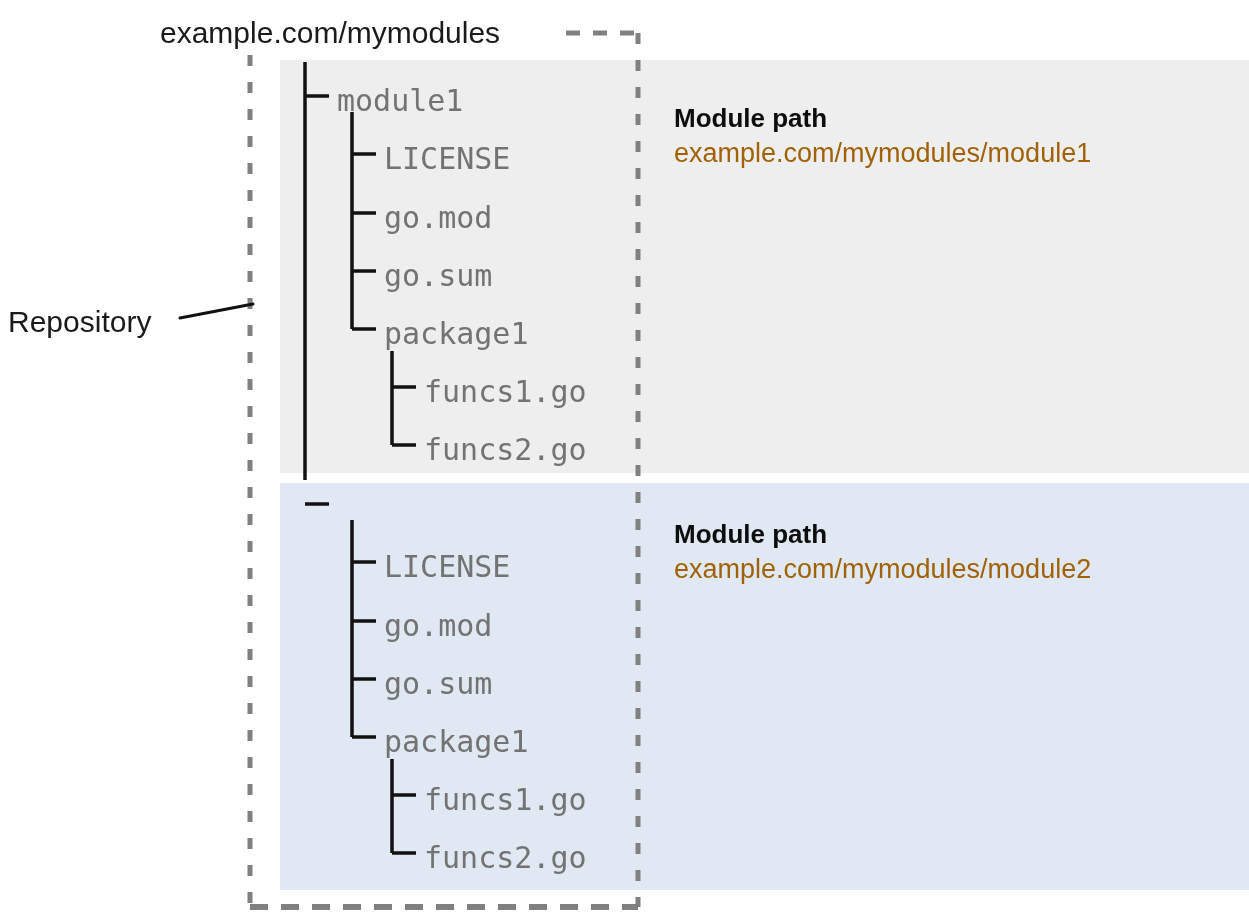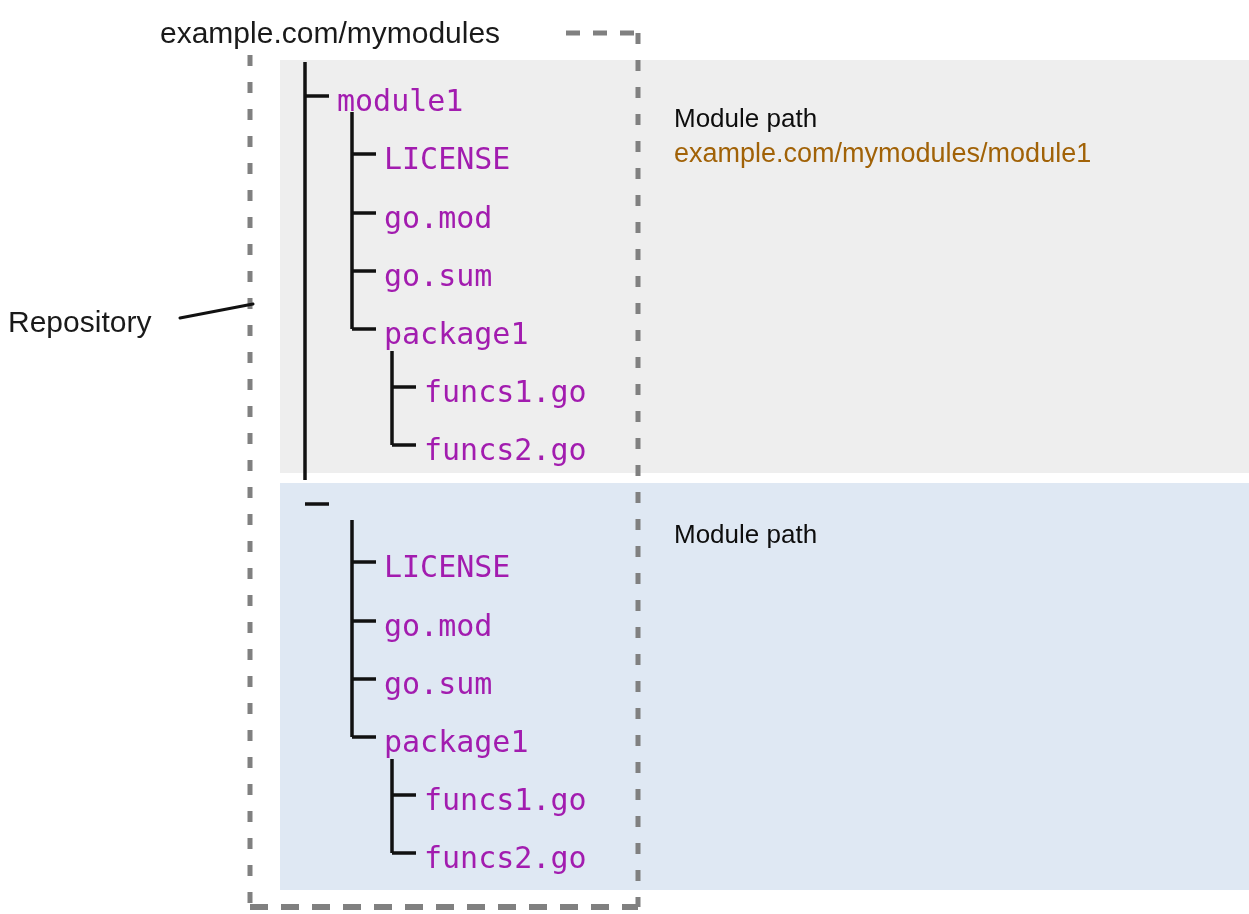--- a/index.html
+++ b/index.html
@@ -86,34 +86,34 @@
     height: 58px;
     line-height: 58px;
     white-space: nowrap;
     font-family: "DejaVu Sans Mono", "Liberation Mono", monospace;
     font-size: 30px;
     color: #111111;
   }
   .tree-label {
     font-family: "DejaVu Sans Mono", "Liberation Mono", monospace;
     font-size: 30px;
-    color: #a21caf;
+    color: #737373;
   }
 
   
   .callout {
     position: absolute;
     left: 674px;
     white-space: nowrap;
   }
   .callout .callout-title {
     display: block;
     font-size: 26px;
     line-height: 34px;
-    font-weight: normal;
+    font-weight: bold;
     color: #0d0d0d;
   }
   .callout .callout-path {
     display: block;
     font-size: 27px;
     line-height: 36px;
     font-weight: normal;
     color: #a16207;
   }
   #callout-module1 { top: 101px; }
@@ -181,15 +181,16 @@
       <div class="tree-row" style="left: 424px; top: 771px;"><span class="tree-label">funcs1.go</span></div>
       <div class="tree-row" style="left: 424px; top: 829px;"><span class="tree-label">funcs2.go</span></div>
     </div>
 
   <div class="callout" id="callout-module1">
     <span class="callout-title">Module path</span>
     <span class="callout-path">example.com/mymodules/module1</span>
   </div>
   <div class="callout" id="callout-module2">
     <span class="callout-title">Module path</span>
+    <span class="callout-path">example.com/mymodules/module2</span>
   </div>
 
 </div>
 
 </body></html>

